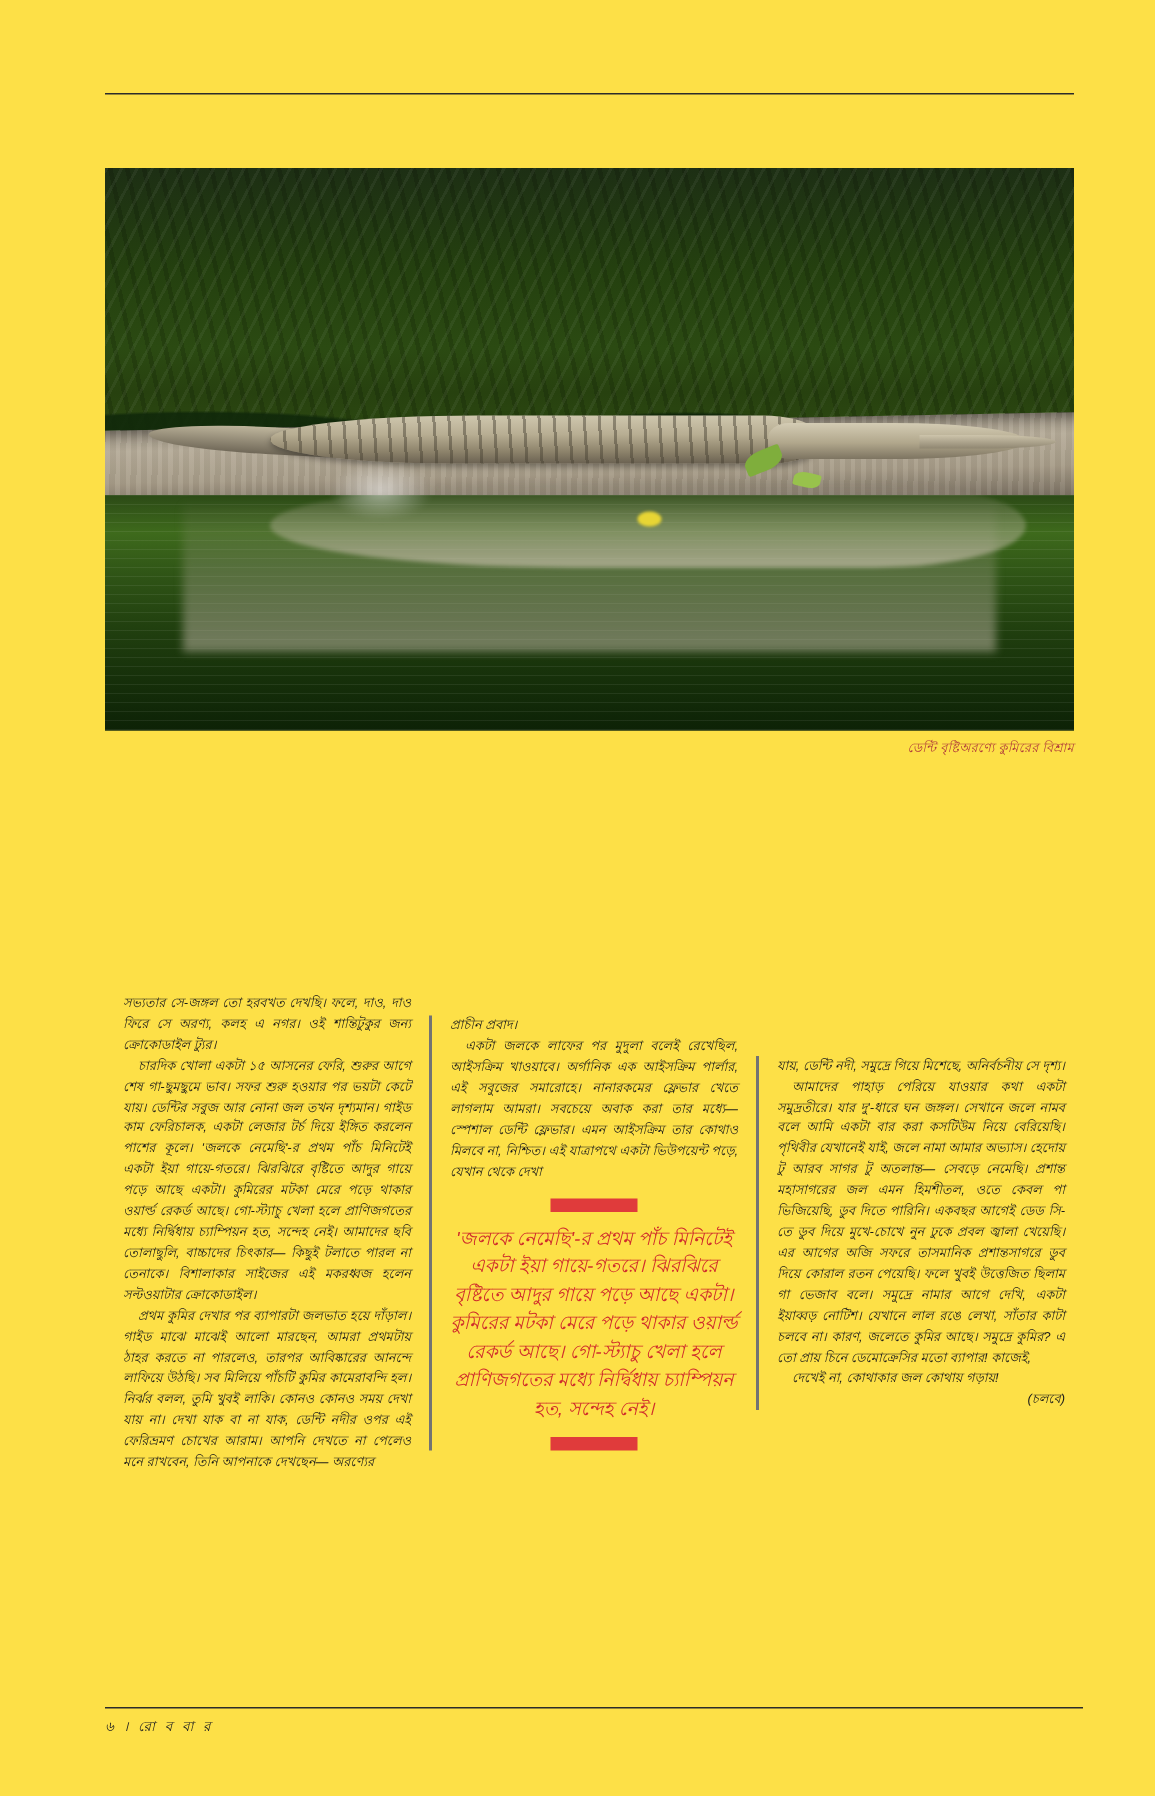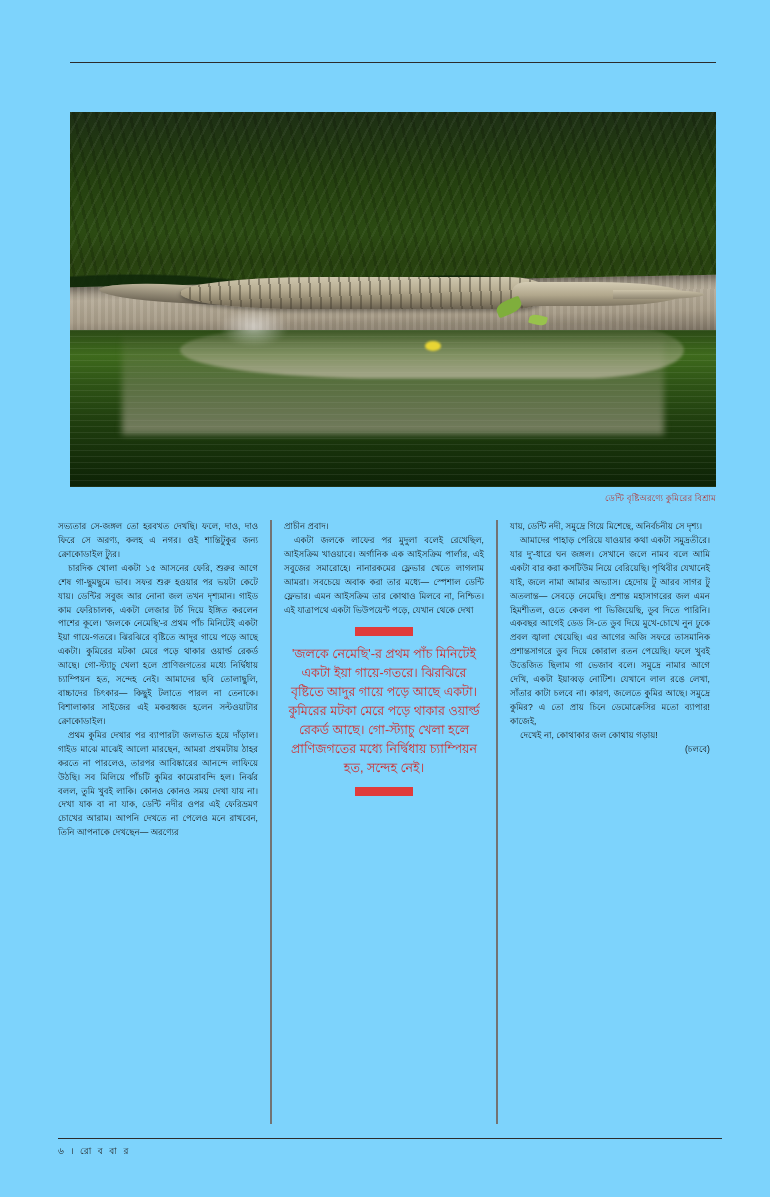--- a/index.html
+++ b/index.html
@@ -9,21 +9,22 @@
     height: 1197px;
     background: #fdfdfb;
     font-family: "Liberation Sans", sans-serif;
     position: relative;
     overflow: hidden;
   }
 
   .page {
     position: absolute;
     inset: 0;
-    background: #7dd3fc;
+    background: #fde047;
+    font-style: italic;
   }
 
   
   .top-rule {
     position: absolute;
     top: 62px;
     left: 70px;
     right: 54px;
     height: 1px;
     background: #2b2b2b;
@@ -177,25 +178,26 @@
     right: 54px;
     font-size: 8.5px;
     color: #b03a3a;
     letter-spacing: .2px;
   }
 
   
   .cols {
     position: absolute;
     top: 520px;
-    left: 46px;
+    left: 70px;
     right: 48px;
     height: 604px;
     display: flex;
     gap: 0;
+    align-items: center;
   }
   .col {
     position: relative;
     padding: 0 12px;
     flex: 1 1 0;
     font-size: 8.6px;
     line-height: 1.62;
     color: #1a1a1a;
     text-align: justify;
   }
@@ -216,21 +218,21 @@
   .pq-text {
     font-size: 12.6px;
     line-height: 1.5;
     color: #d02c2c;
     text-align: center;
   }
 
   
   .footer {
     position: absolute;
-    left: 58px;
+    left: 70px;
     right: 48px;
     top: 1138px;
   }
   .footer .rule {
     height: 1px; background: #2b2b2b; width: 100%;
   }
   .folio {
     margin-top: 5px;
     font-size: 9px;
     color: #222;

